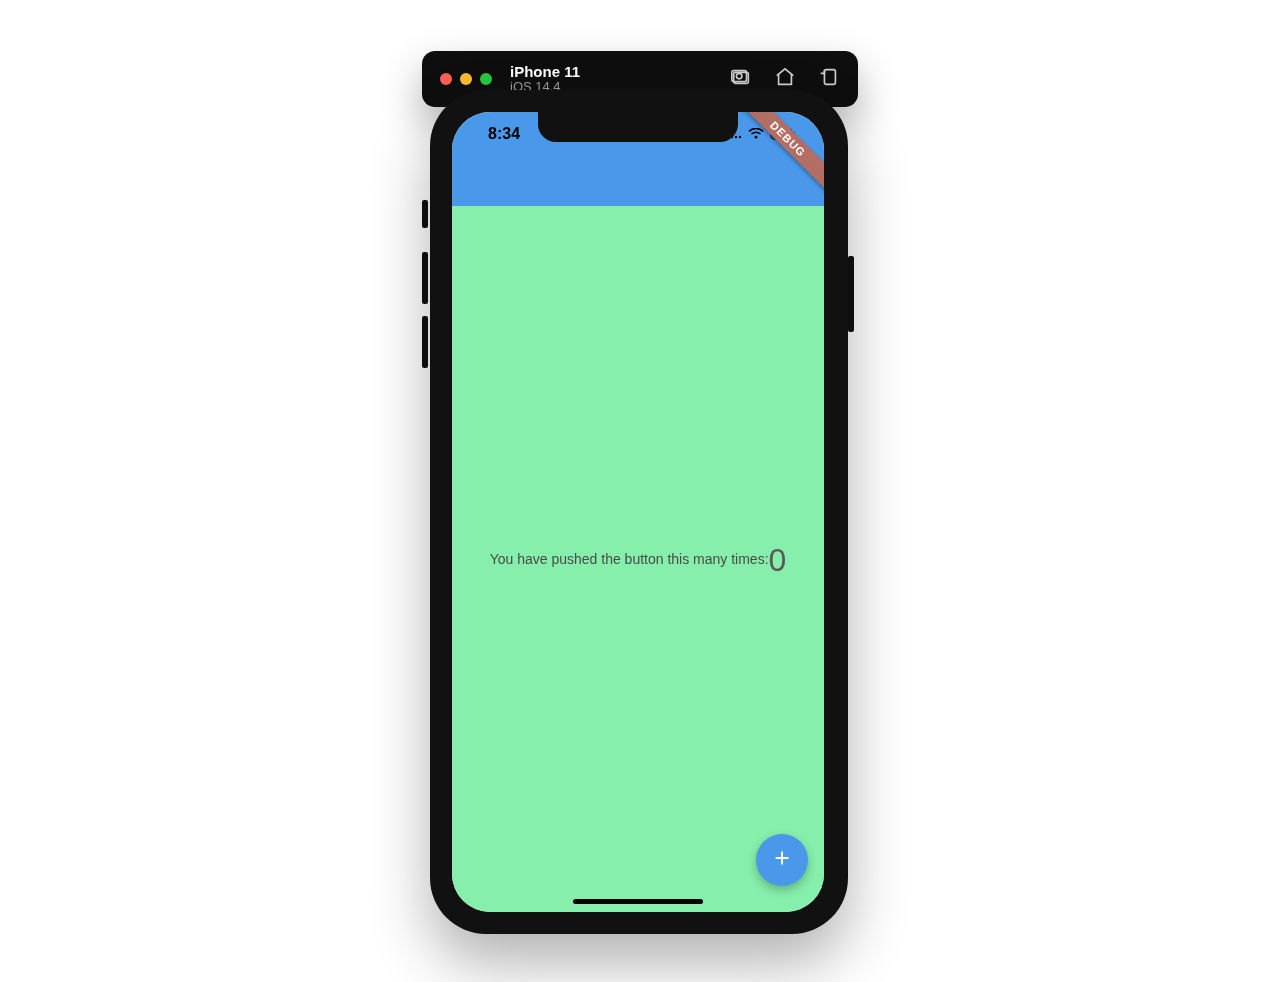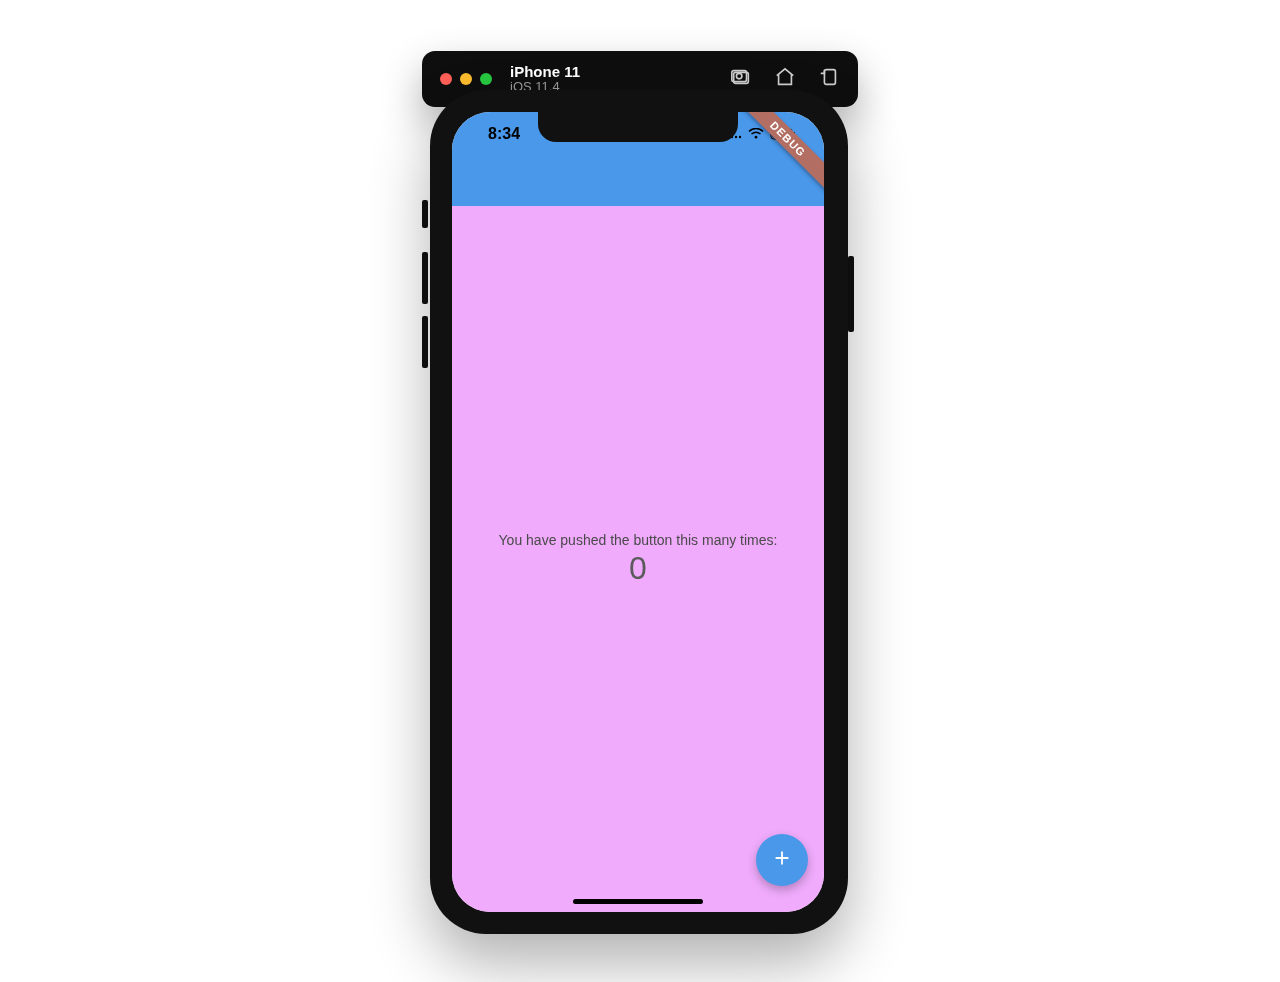--- a/index.html
+++ b/index.html
@@ -142,24 +142,24 @@
     text-align: center;
     transform: rotate(45deg);
     top: 18px; right: -44px;
     box-shadow: 0 2px 4px rgba(0,0,0,0.3);
   }
 
   .app-body {
     height: calc(100% - 94px);
     position: relative;
     display: flex;
-    flex-direction: column;
+    flex-direction: row;
     align-items: center;
     justify-content: center;
-    background: #f0abfc;
+    background: #86efac;
   }
   .body-caption { font-size: 14px; color: #4a4a4a; }
   .body-count   { font-size: 32px; color: #5b5b5b; font-weight: 400; margin-top: 2px; }
 
   .fab {
     position: absolute;
     right: 16px; bottom: 26px;
     width: 52px; height: 52px;
     border-radius: 50%;
     background: #4a98ea;
@@ -181,21 +181,21 @@
 <body>
 
 <div class="sim-titlebar">
   <div class="traffic-lights">
     <div class="traffic-dot dot-close"></div>
     <div class="traffic-dot dot-minimize"></div>
     <div class="traffic-dot dot-zoom"></div>
   </div>
   <div class="sim-title-wrap">
     <span class="sim-device-name">iPhone 11</span>
-    <span class="sim-os-version">iOS 11.4</span>
+    <span class="sim-os-version">iOS 14.4</span>
   </div>
   <div class="sim-tool-icons">
     <span>
       <svg viewBox="0 0 24 24">
           <rect x="4" y="7" width="16" height="12" rx="2"></rect>
           <rect x="2" y="5" width="16" height="12" rx="2"></rect>
           <circle cx="10" cy="11" r="3"></circle>
         </svg>
     </span>
     <span>

